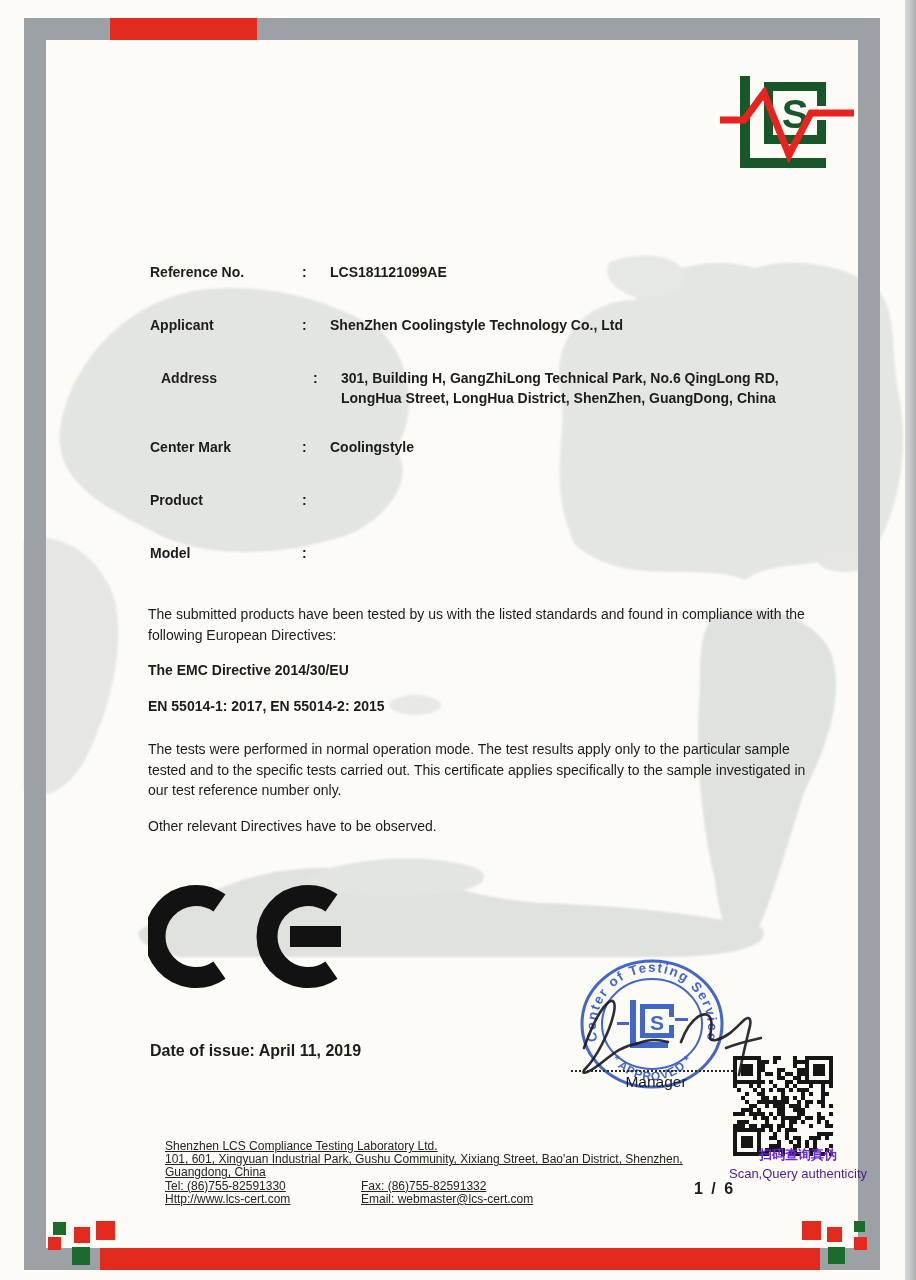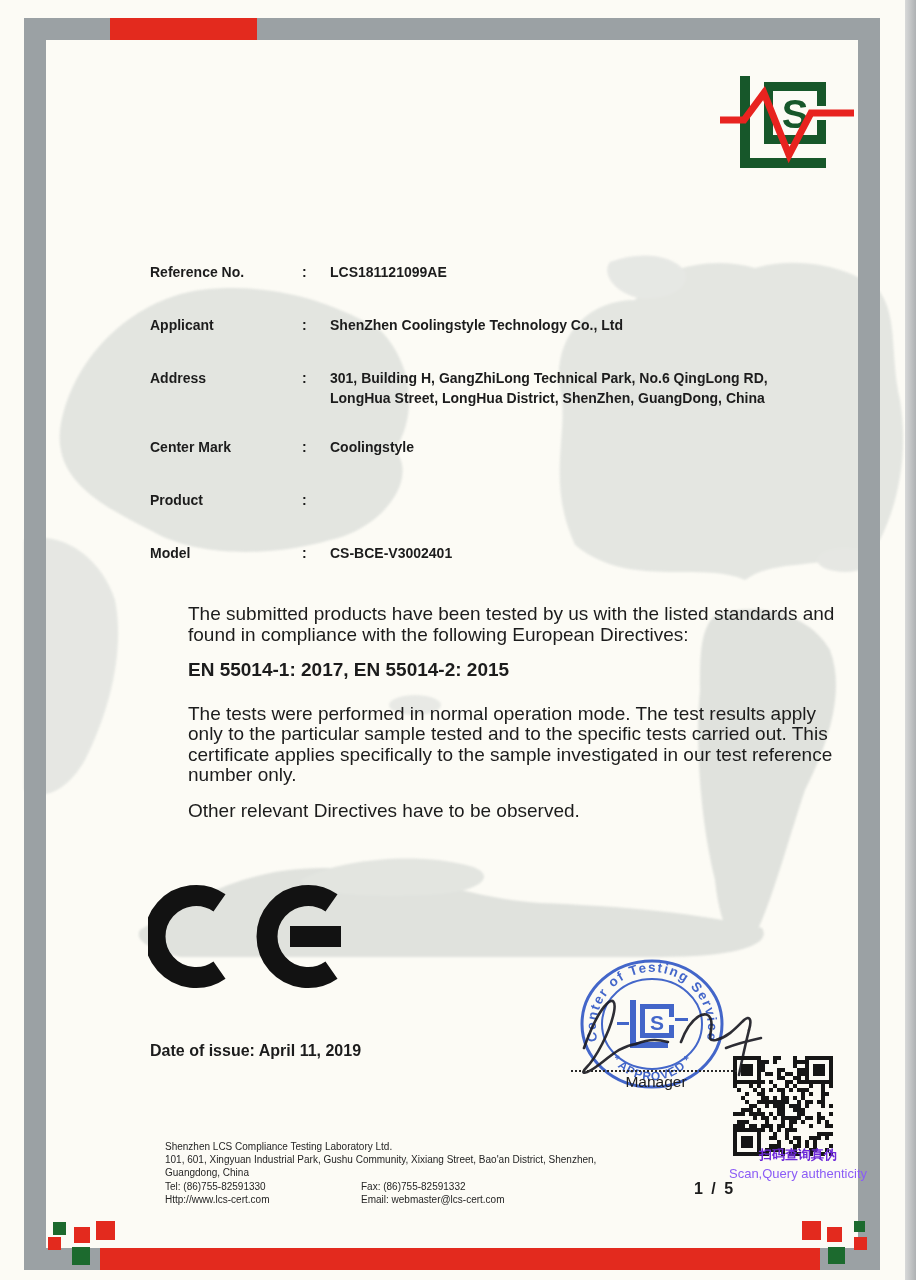--- a/index.html
+++ b/index.html
@@ -27,45 +27,45 @@
   .title{font-size:43px;font-weight:700;letter-spacing:0px;
     transform:scaleX(.78);transform-origin:left top;color:#161616;}
   .subtitle{font-size:28px;font-weight:700;margin-top:3px;
     transform:scaleX(.82);transform-origin:left top;color:#161616;}
   
   .fields{position:absolute;left:150px;top:262px;width:680px;}
   .frow{display:flex;margin-bottom:33px;font-size:14px;font-weight:700;line-height:20px;}
   .frow .lab{width:152px;flex:none;}
   .frow .col{width:28px;flex:none;}
   .frow .val{width:500px;}
-  .frow.addr{margin-bottom:29px;}
-  
-  .paras{position:absolute;left:148px;top:604px;width:668px;font-size:19px;line-height:20.5px;margin-left:40px;}
+  .frow.addr{margin-bottom:29px;margin-left:11px;}
+  
+  .paras{position:absolute;left:148px;top:604px;width:668px;font-size:14px;line-height:20.5px;}
   .paras p{margin:0 0 15px 0;}
   .paras p.b{font-weight:700;}
   .paras p.gap{margin-bottom:23px;}
   
   .ce{position:absolute;left:148px;top:884px;}
   
   .date{position:absolute;left:150px;top:1042px;font-size:16px;font-weight:700;}
   
   .stamp{position:absolute;left:577px;top:958px;opacity:.88;}
   .signature{position:absolute;left:556px;top:980px;opacity:.92;}
   .sig-block{position:absolute;left:571px;top:1056px;width:170px;z-index:6;}
   .dotline{border-bottom:2.6px dotted #2a2a2a;height:14px;}
   .sig-role{font-size:15.5px;color:#1d1d1d;text-align:center;margin-top:1px;}
   
   .qr{position:absolute;left:733px;top:1056px;width:100px;height:100px;}
   .qr-captions{position:absolute;left:698px;top:1146px;width:200px;text-align:center;}
   .qr-cn{font-size:13px;font-weight:700;color:#6d28d9;}
-  .qr-en{font-size:13px;color:#8b5cf6;margin-top:2px;}
+  .qr-en{font-size:13px;color:#4c1d95;margin-top:2px;}
   .page-num{position:absolute;left:694px;top:1180px;font-size:16px;font-weight:700;letter-spacing:2px;}
   
   .footer{position:absolute;left:165px;top:1140px;width:520px;
-    font-size:10px;line-height:13.2px;color:#252525;}
+    font-size:12px;line-height:13.2px;color:#252525;text-decoration:underline;}
   .fcols{display:flex;}
   .fcols .c1{width:196px;flex:none;}
 </style>
 </head>
 <body>
 
 <div class="page">
 
   <svg class="watermark" viewBox="0 0 916 1280">
     <g fill="#cfd3cf">
@@ -133,26 +133,26 @@
       <span class="col">:</span>
       <span class="val">Coolingstyle</span>
     </div>
     <div class="frow">
       <span class="lab">Product</span>
       <span class="col">:</span>
     </div>
     <div class="frow">
       <span class="lab">Model</span>
       <span class="col">:</span>
-      <span class="val">CS-BCE-V3002401</span>
     </div>
   </div>
 
   <div class="paras">
     <p>The submitted products have been tested by us with the listed standards and found in compliance with the following European Directives:</p>
+    <p class="b">The EMC Directive 2014/30/EU</p>
     <p class="b gap">EN 55014-1: 2017, EN 55014-2: 2015</p>
     <p>The tests were performed in normal operation mode. The test results apply only to the particular sample tested and to the specific tests carried out. This certificate applies specifically to the sample investigated in our test reference number only.</p>
     <p>Other relevant Directives have to be observed.</p>
   </div>
 
   <svg class="ce" width="215" height="105" viewBox="0 0 215 105">
     <g fill="none" stroke="#121212" stroke-width="21">
       <path d="M 71.5 18.9 A 41 41 0 1 0 71.5 86.1"></path>
       <path d="M 183.5 18.9 A 41 41 0 1 0 183.5 86.1"></path>
       <path d="M 142 52.5 H 193"></path>
@@ -510,21 +510,21 @@
         <rect x="64" y="96" width="4" height="4"></rect>
         <rect x="76" y="96" width="4" height="4"></rect>
         <rect x="88" y="96" width="4" height="4"></rect>
         <rect x="96" y="96" width="4" height="4"></rect>
       </svg></div>
   <div class="qr-captions">
     <div class="qr-cn">扫码查询真伪</div>
     <div class="qr-en">Scan,Query authenticity</div>
   </div>
 
-  <div class="page-num">1 / 5</div>
+  <div class="page-num">1 / 6</div>
 
   <div class="footer">
     <div>Shenzhen LCS Compliance Testing Laboratory Ltd.</div>
     <div>101, 601, Xingyuan Industrial Park, Gushu Community, Xixiang Street, Bao'an District, Shenzhen,</div>
     <div>Guangdong, China</div>
     <div class="fcols">
       <span class="c1">Tel: (86)755-82591330</span>
       <span>Fax: (86)755-82591332</span>
     </div>
     <div class="fcols">

